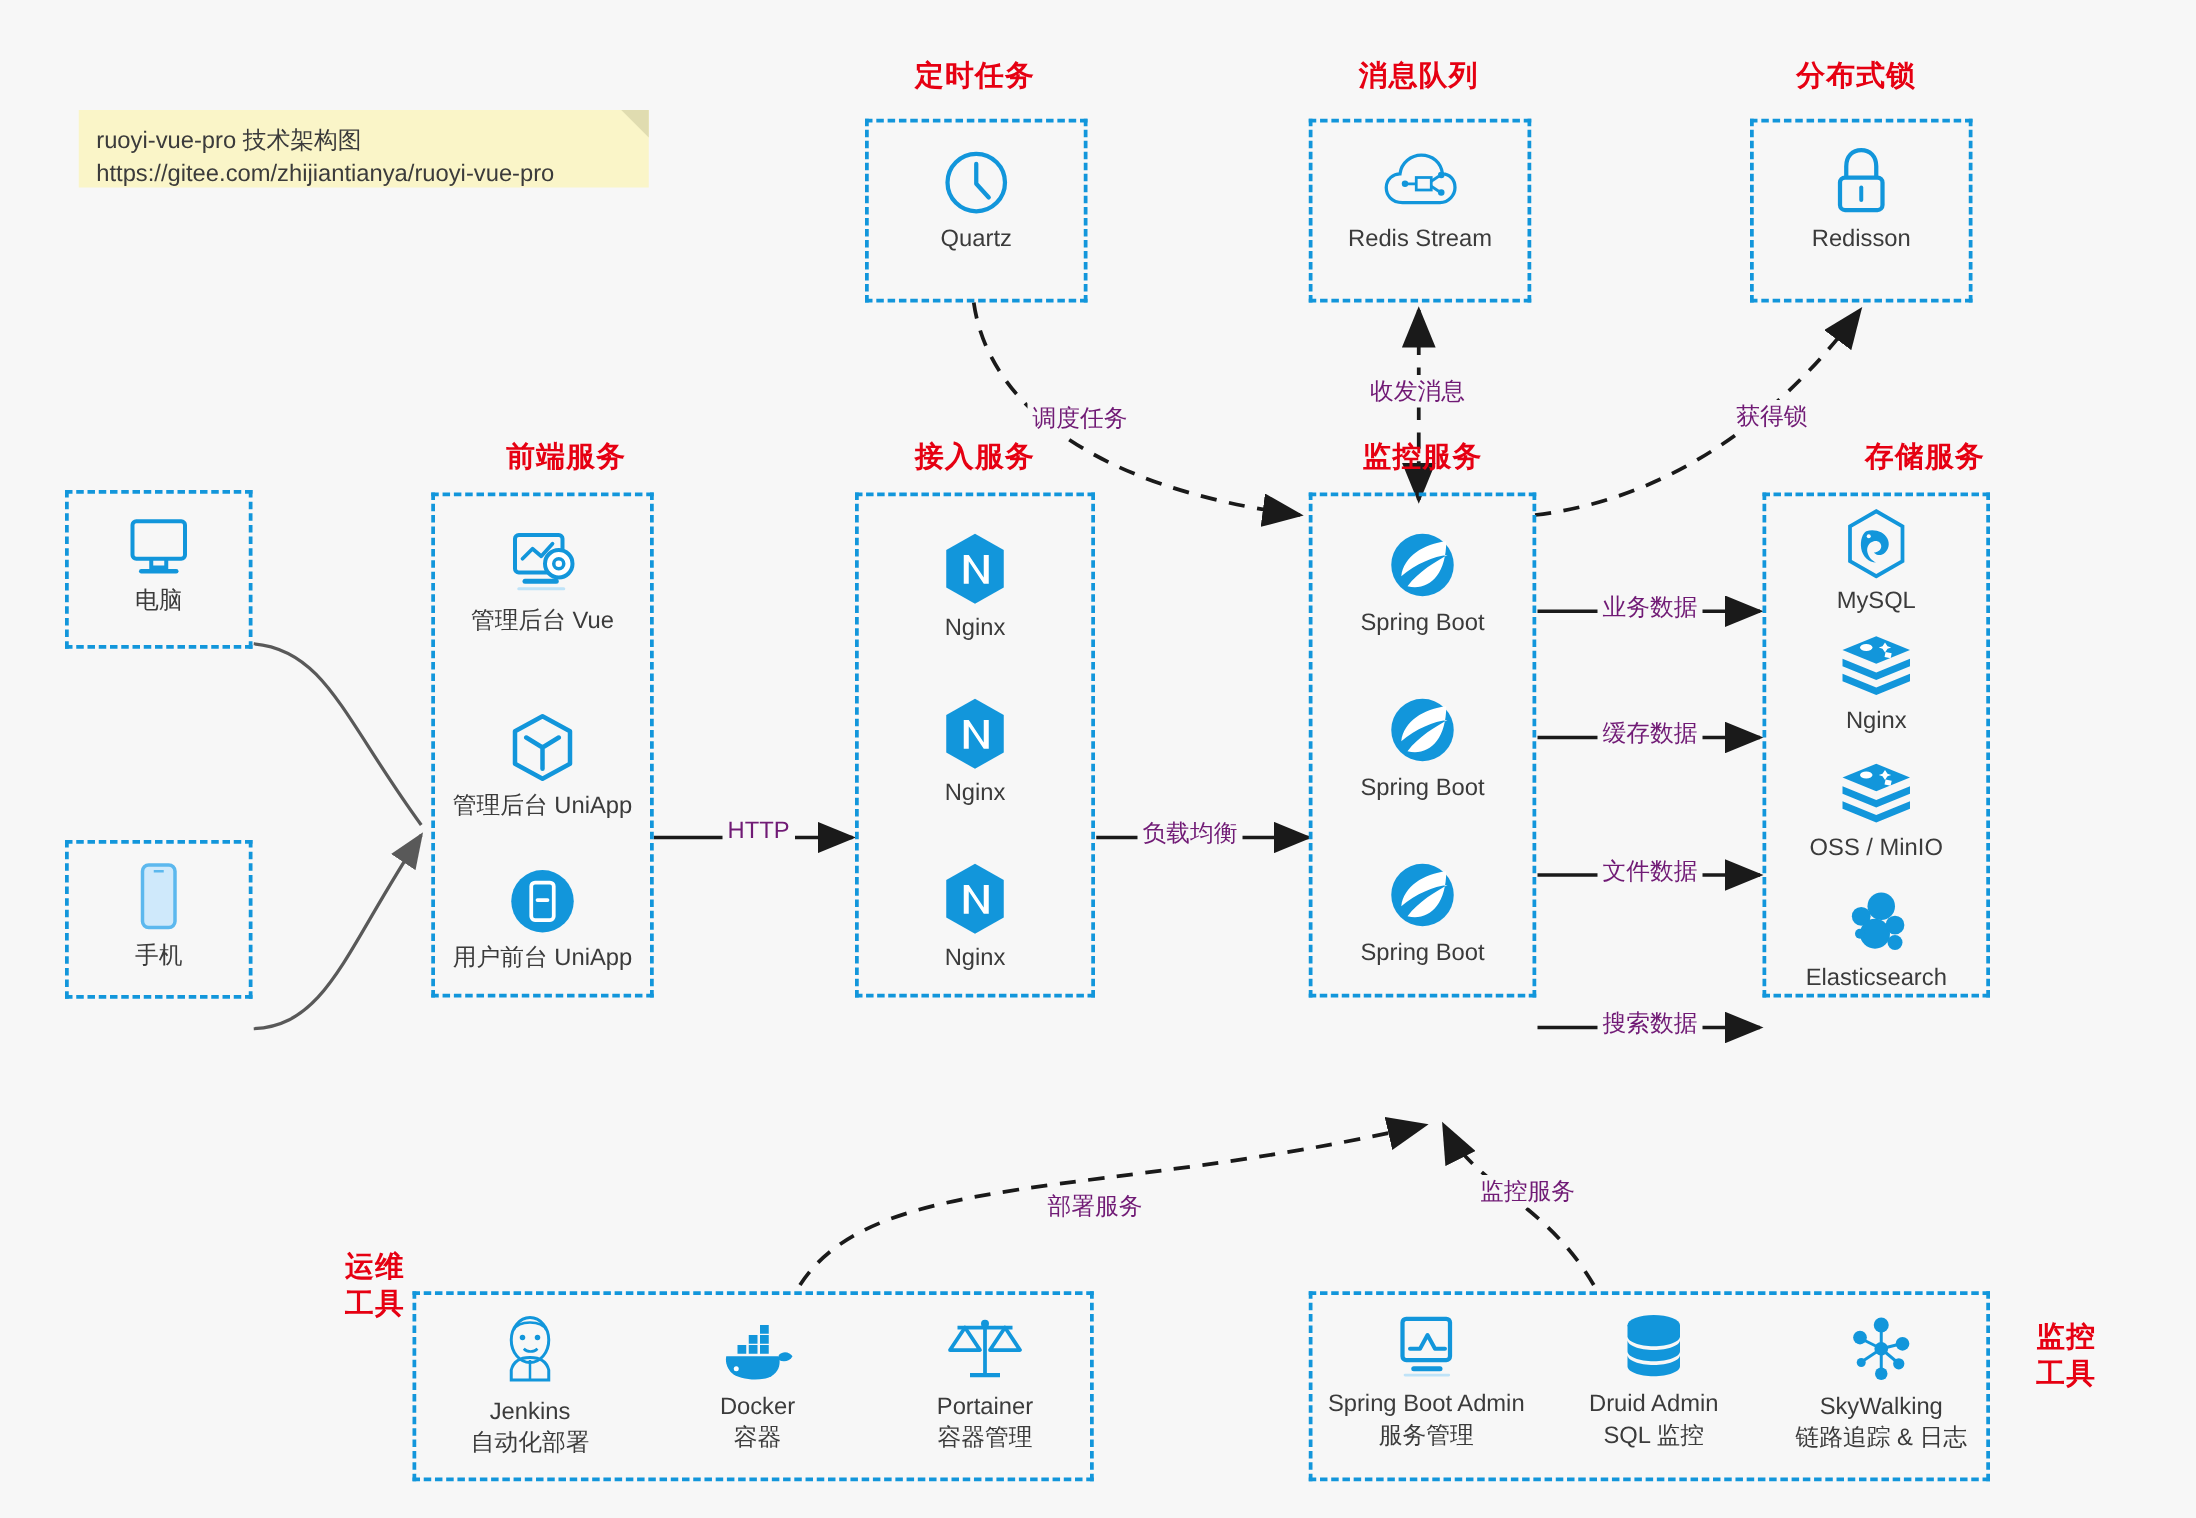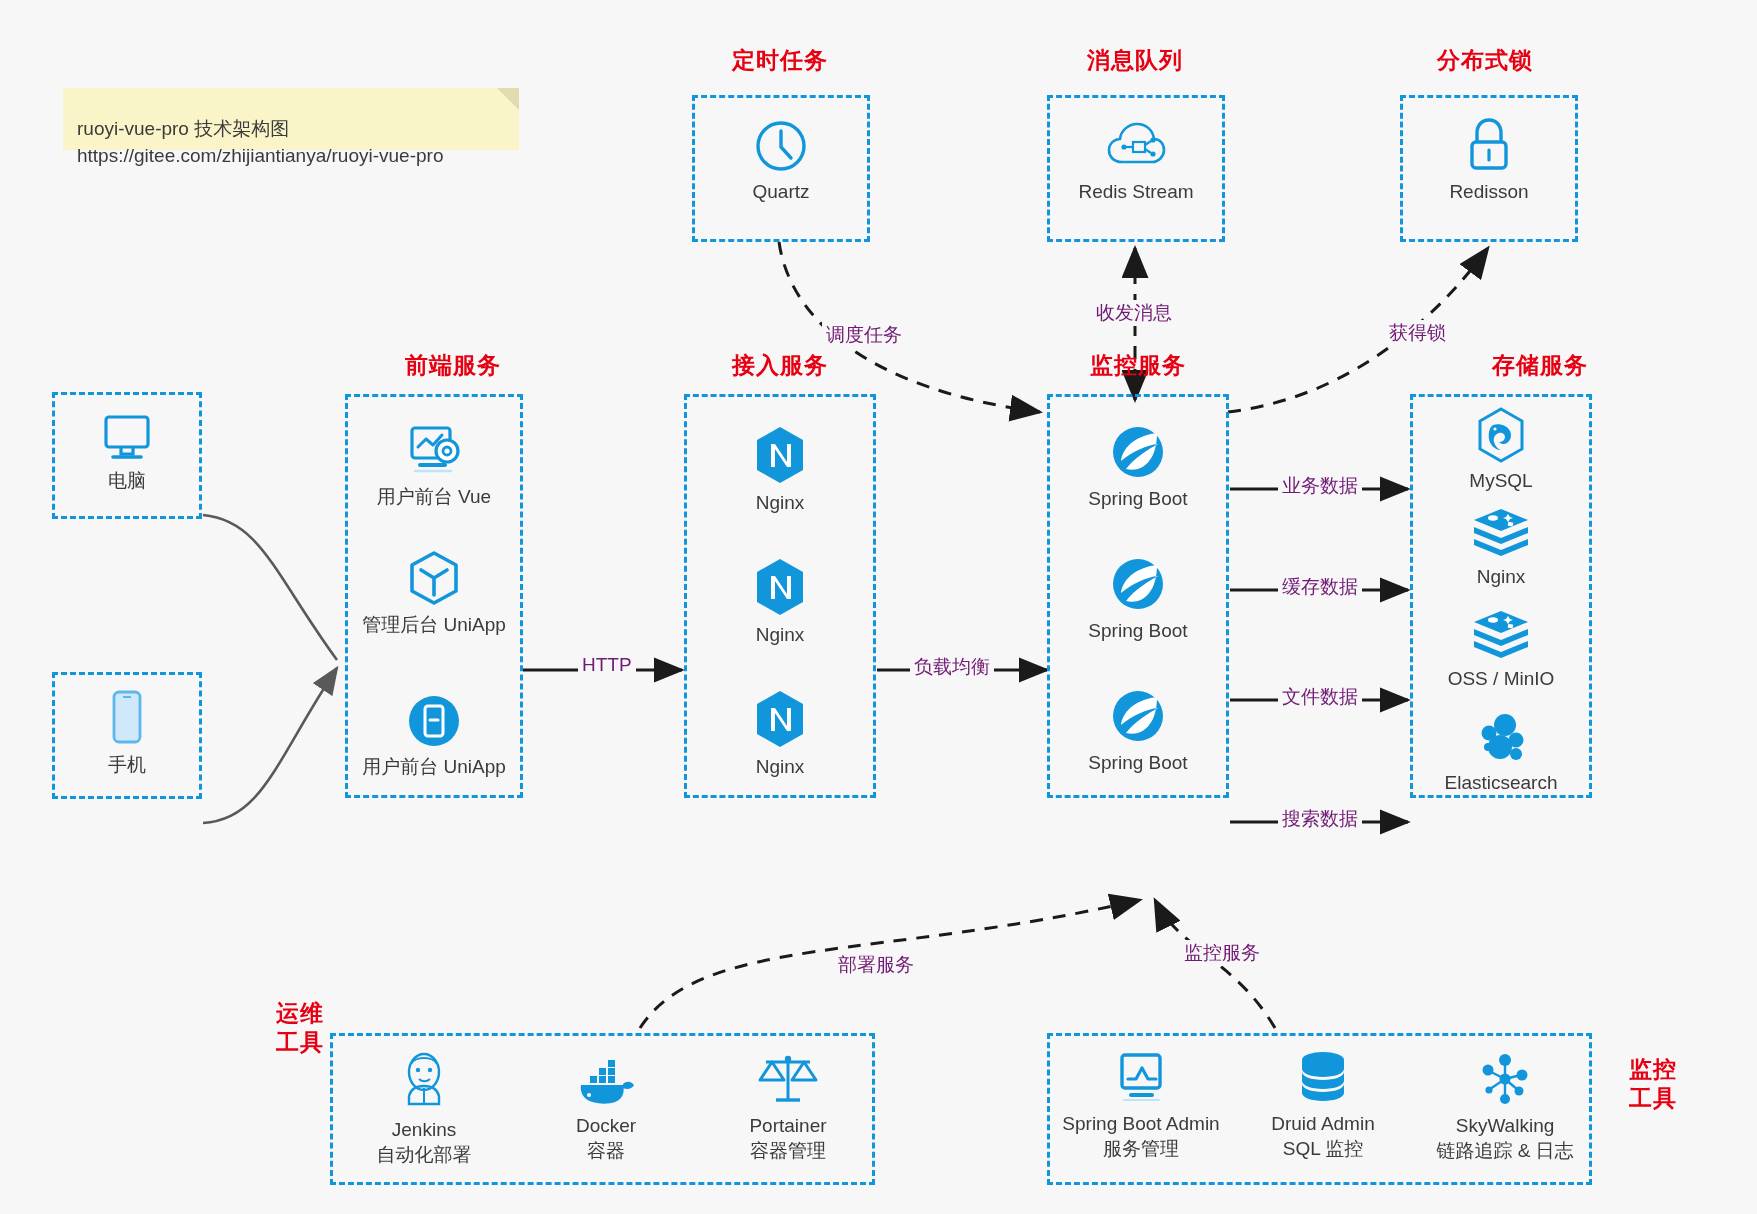--- a/index.html
+++ b/index.html
@@ -9,21 +9,21 @@
     font-family: "Liberation Sans", "DejaVu Sans", sans-serif;
     overflow: hidden;
   }
   #canvas { position: relative; width: 1757px; height: 1214px; }
 
   
   .note {
     position: absolute; left: 63px; top: 88px;
     width: 456px; height: 62px;
     background: #faf5c8;
-    padding: 28px 14px 0 14px;
+    padding: 12px 14px 0 14px;
   }
   .note-corner {
     position: absolute; right: 0; top: 0;
     width: 0; height: 0;
     border-top: 22px solid #e0dcb0;
     border-left: 22px solid transparent;
   }
   .note-line { font-size: 19px; color: #3b3b3b; line-height: 1.42; white-space: nowrap; }
 
   
@@ -199,23 +199,23 @@
       <div class="icon-wrap">
         <svg width="58" height="56" viewBox="0 0 58 56">
           <rect x="7" y="5" width="38" height="30" rx="3" fill="none" stroke="#1296db" stroke-width="3.2"></rect>
           <polyline points="13,24 21,16 28,22 37,12" fill="none" stroke="#1296db" stroke-width="3" stroke-linecap="round" stroke-linejoin="round"></polyline>
           <line x1="15" y1="42" x2="40" y2="42" stroke="#1296db" stroke-width="4" stroke-linecap="round"></line>
           <line x1="10" y1="48" x2="46" y2="48" stroke="#bfe3f8" stroke-width="2.4" stroke-linecap="round"></line>
           <circle cx="42" cy="28" r="11" fill="#ffffff" stroke="#1296db" stroke-width="3.2"></circle>
           <circle cx="42" cy="28" r="4" fill="none" stroke="#1296db" stroke-width="2.8"></circle>
         </svg>
       </div>
-      <div class="label">用户前台 Vue</div>
-    </div>
-    <div class="node" style="top:152px;">
+      <div class="label">管理后台 Vue</div>
+    </div>
+    <div class="node" style="top:172px;">
       <div class="icon-wrap">
         <svg width="56" height="58" viewBox="0 0 56 58">
           <path d="M28,4 L50,16 L50,42 L28,54 L6,42 L6,16 Z" fill="none" stroke="#1296db" stroke-width="3.6" stroke-linejoin="round"></path>
           <path d="M28,29 L28,46 M28,29 L15,21 M28,29 L41,21" fill="none" stroke="#1296db" stroke-width="3.6" stroke-linecap="round"></path>
         </svg>
       </div>
       <div class="label">管理后台 UniApp</div>
     </div>
     <div class="node" style="top:296px;">
       <div class="icon-wrap">

